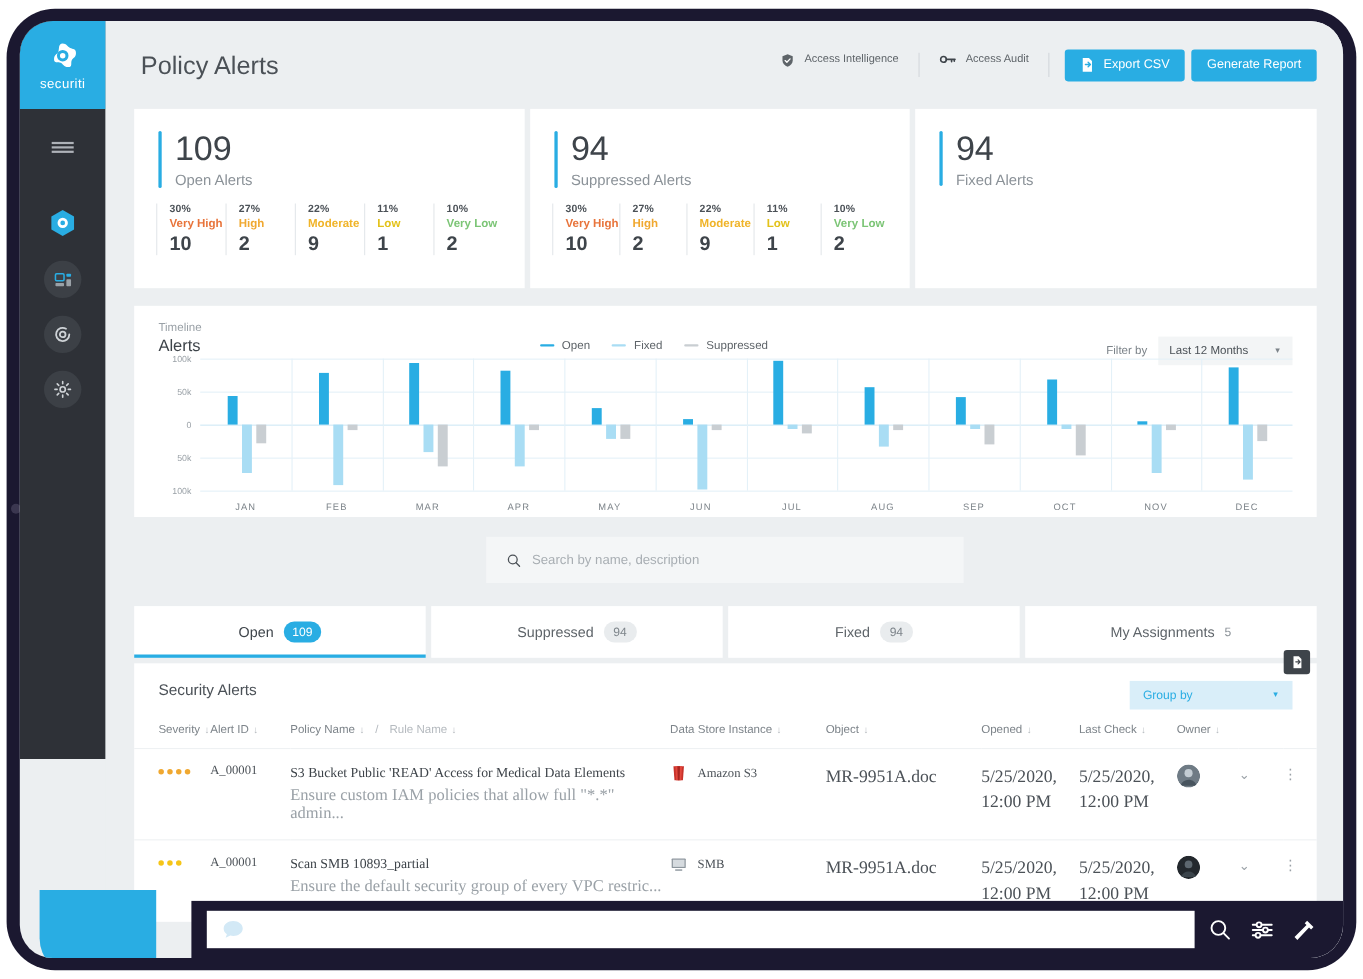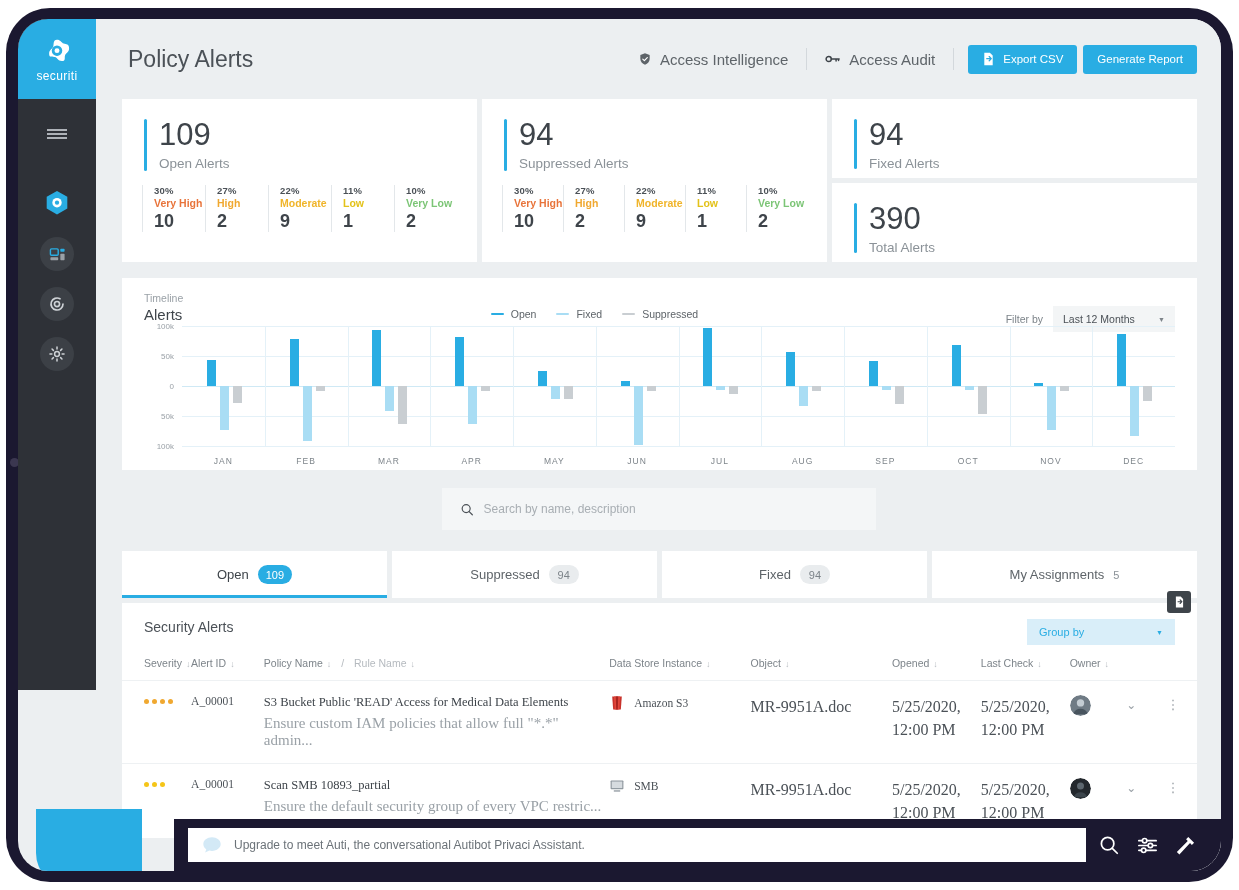--- a/index.html
+++ b/index.html
@@ -71,22 +71,22 @@
     background: #eceff1;
     overflow: hidden;
   }
   .topbar {
     position: relative; height: 80px;
     display: flex; align-items: center; padding: 0 24px 0 32px;
   }
   .page-title { font-size: 23px; color: #4b5157; font-weight: 400; }
   .top-actions { margin-left: auto; display: flex; align-items: center; gap: 0; }
   .top-link {
-    display: flex; align-items: center; gap: 8px;
-    font-size: 15px; color: #5e6469; padding: 0 18px;
+    display: flex; align-items: flex-start; gap: 8px;
+    font-size: 10px; color: #5e6469; padding: 0 18px;
     height: 22px; cursor: pointer;
   }
   .top-link + .top-link { border-left: 1px solid #d3d8dc; }
   .divider-v { width: 1px; height: 22px; background: #d3d8dc; margin-right: 14px; }
   .btn {
     display: flex; align-items: center; gap: 8px;
     background: #29ade3; color: #fff;
     font-size: 11.5px; border: none; border-radius: 3px;
     height: 29px; padding: 0 14px; cursor: pointer;
     font-family: "Liberation Sans", sans-serif;
@@ -398,29 +398,20 @@
           </div>
         </div>
 
         <div class="card-col">
           <div class="card-sm">
             <div class="big-block">
               <div class="accent-bar" style="height:50px"></div>
               <div>
                 <div class="big-num">94</div>
                 <div class="big-label">Fixed Alerts</div>
-              </div>
-            </div>
-          </div>
-          <div class="card-sm">
-            <div class="big-block">
-              <div class="accent-bar" style="height:50px"></div>
-              <div>
-                <div class="big-num">390</div>
-                <div class="big-label">Total Alerts</div>
               </div>
             </div>
           </div>
         </div>
       </div>
 
       <div class="chart-card">
         <div class="chart-head">
           <div>
             <div class="chart-kicker">Timeline</div>
@@ -715,21 +706,20 @@
             </tr>
           </tbody>
         </table>
       </div>
 
       <div class="assistant">
         <div class="assist-input">
           <svg width="20" height="18" viewBox="0 0 24 22">
             <path d="M12 1.6c6 0 10.6 3.6 10.6 8.3S18 18.2 12 18.2c-1.1 0-2.2-.1-3.2-.4l-5.2 2.3 1.4-3.8C2.6 14.8 1.4 12.5 1.4 9.9 1.4 5.2 6 1.6 12 1.6z" fill="#d3e9f6"></path>
           </svg>
-          <span>Upgrade to meet Auti, the conversational Autibot Privaci Assistant.</span>
         </div>
         <div class="assist-icons">
           <svg width="22" height="22" viewBox="0 0 24 24">
             <circle cx="10.5" cy="10.5" r="6.8" fill="none" stroke="#ffffff" stroke-width="1.9"></circle>
             <path d="M15.6 15.6L21 21" stroke="#ffffff" stroke-width="1.9" stroke-linecap="round"></path>
           </svg>
           <svg width="23" height="23" viewBox="0 0 24 24">
             <g stroke="#ffffff" stroke-width="1.8" stroke-linecap="round">
               <path d="M3 7h18M3 12h18M3 17h18"></path>
             </g>

